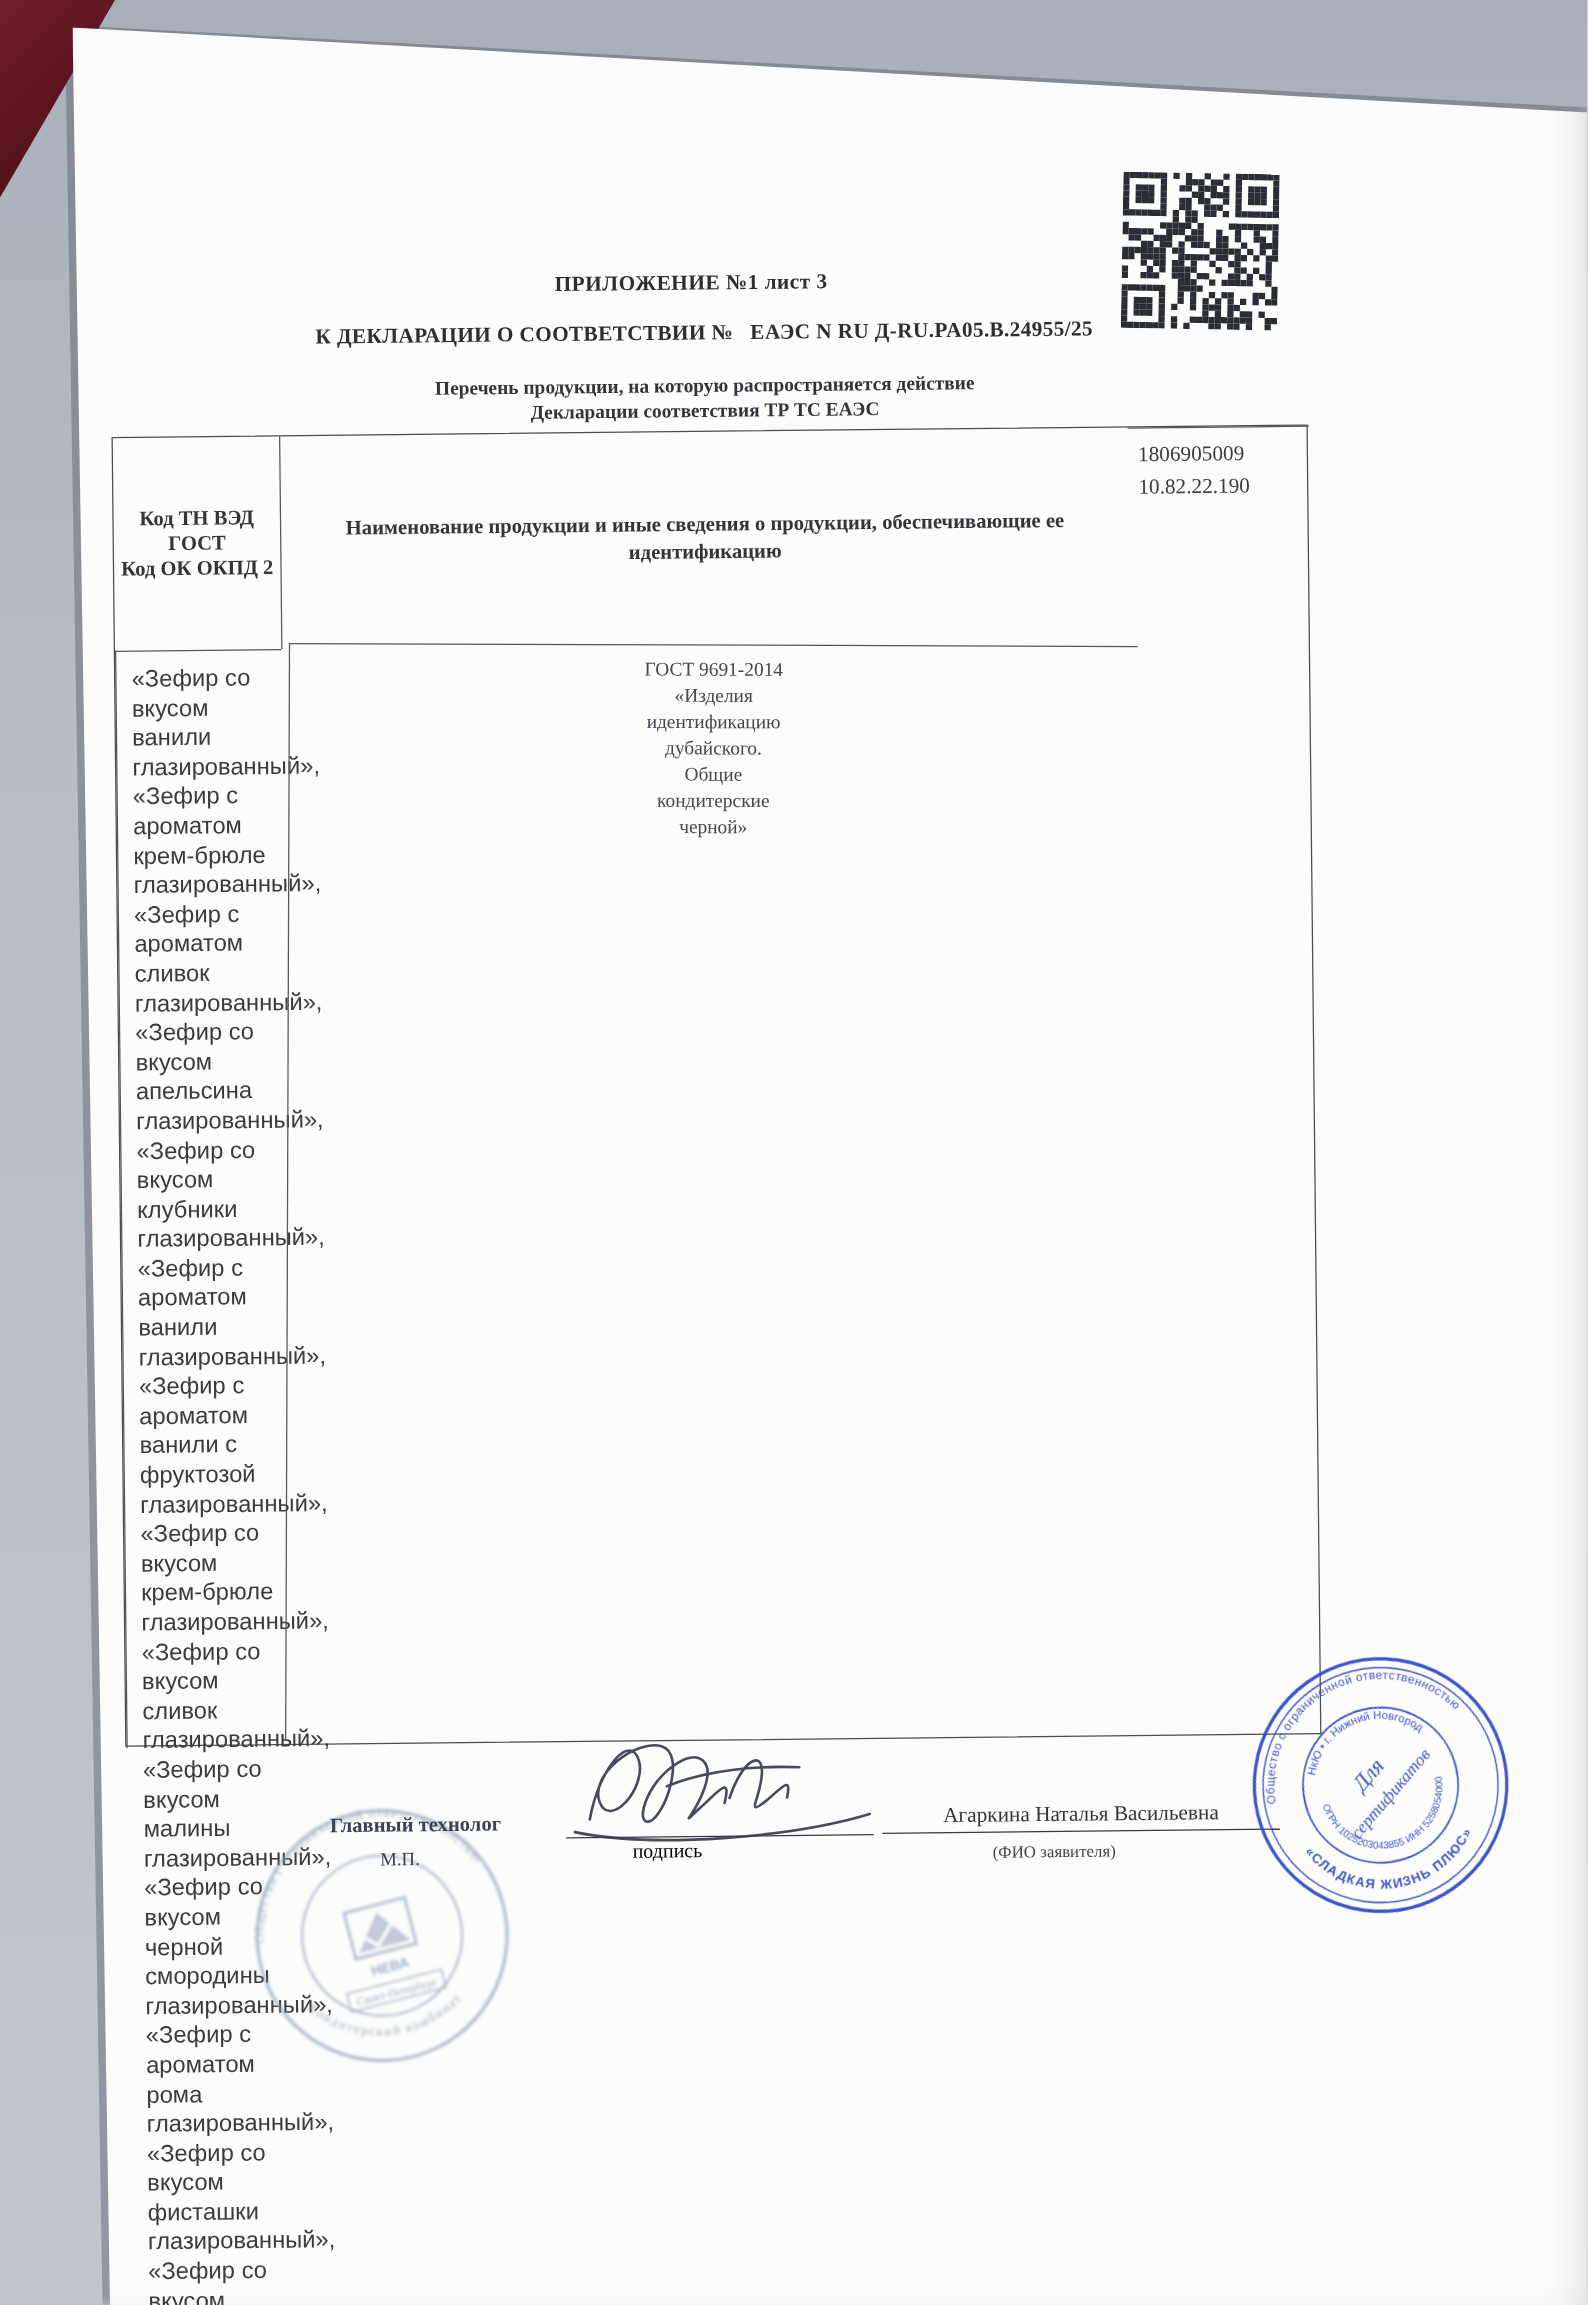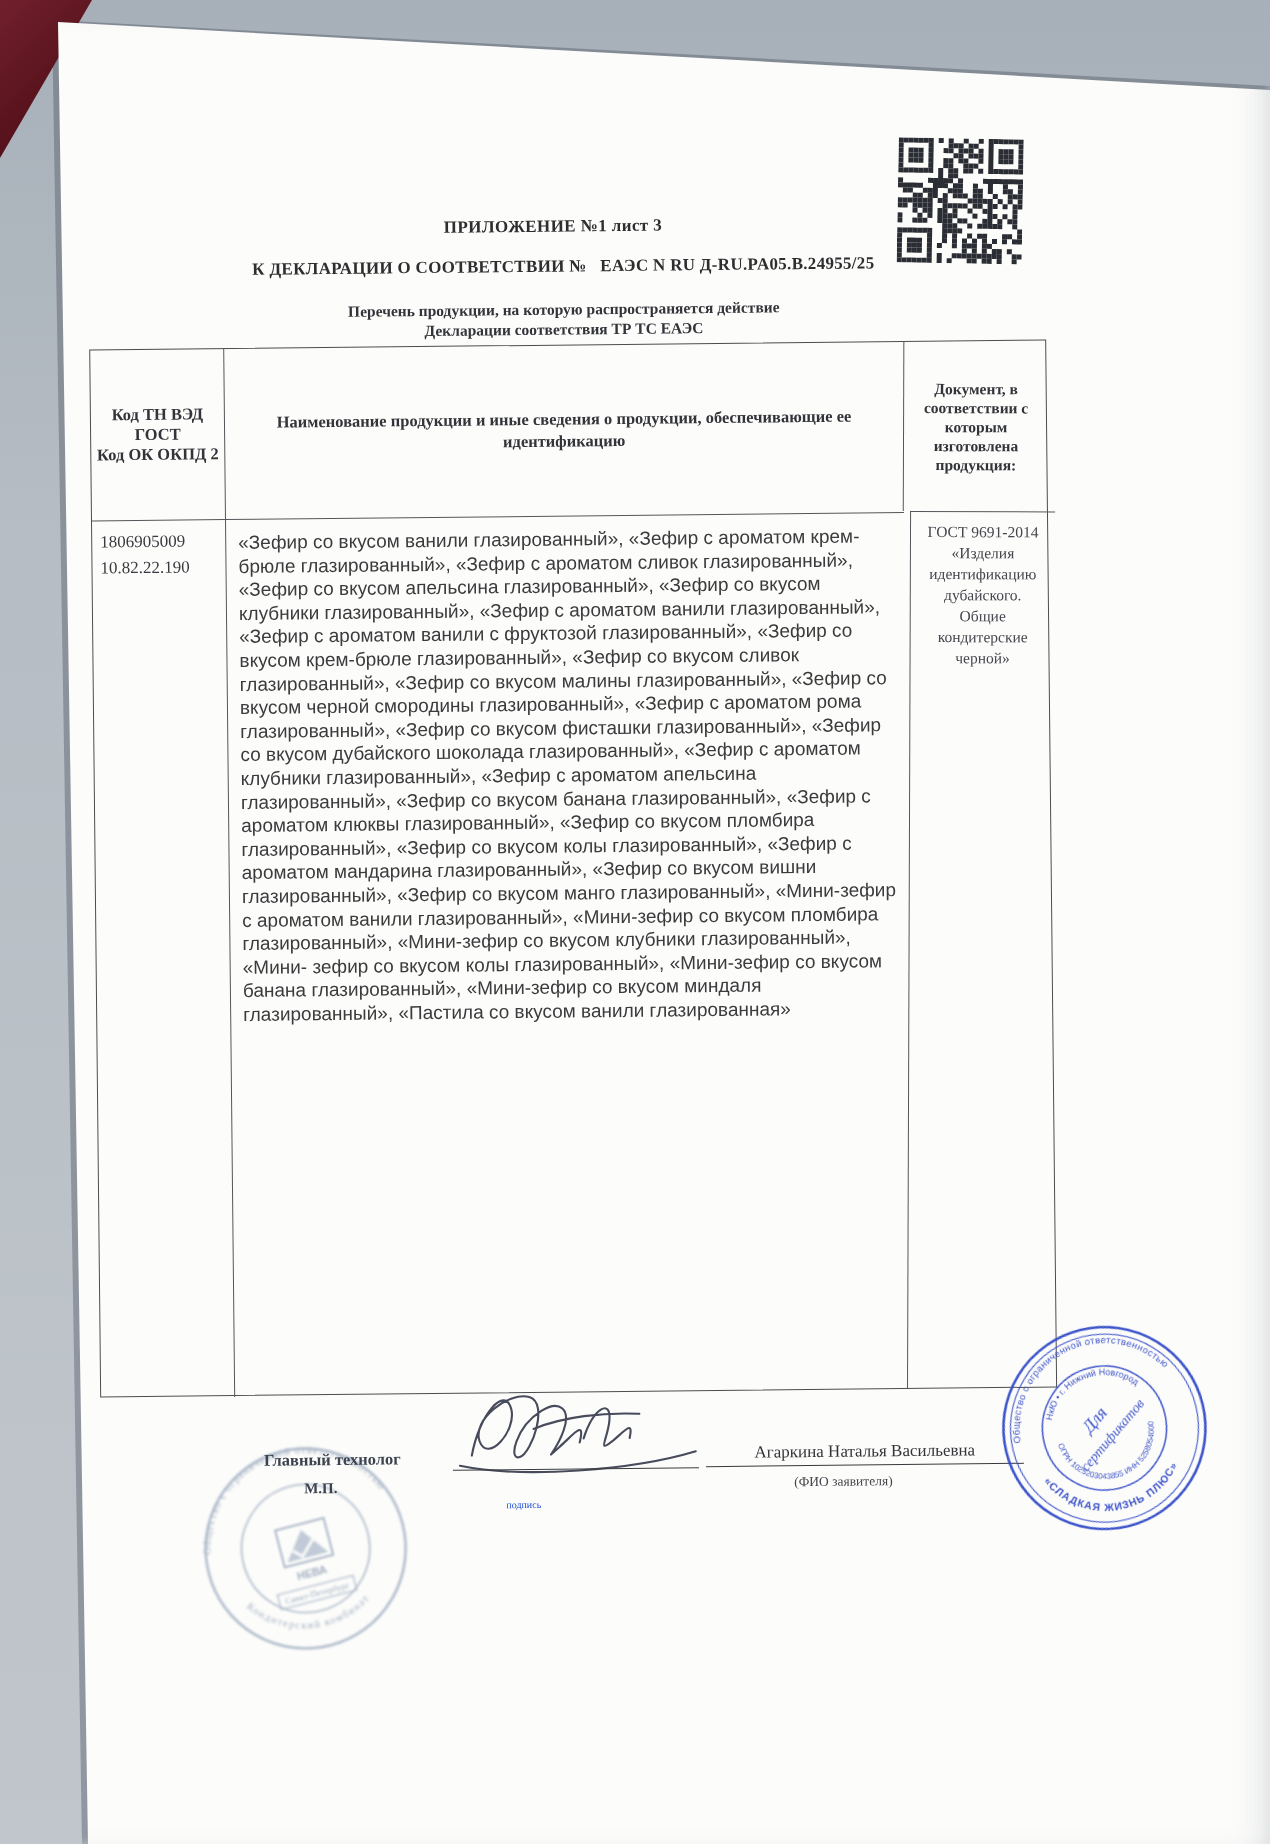--- a/index.html
+++ b/index.html
@@ -65,23 +65,23 @@
   .hcell.name{padding:0 22px;font-size:16.5px;line-height:22px;}
   .codes{padding:8px 4px 0 8px;font-size:17px;line-height:26px;color:#3a3a40;}
   .products{
     padding:11px 10px 0 12px;
     font-family:"Liberation Sans", sans-serif;
     font-size:19px;line-height:23.6px;color:#3b3b3d;
   }
   .doc-body{padding-top:9px;font-size:15.5px;line-height:21px;color:#45464e;text-align:center;transform:rotate(.8deg);}
   
   .role{position:absolute;left:258px;top:1447px;font-size:16.5px;font-weight:600;color:#3c4350;}
-  .mp{position:absolute;left:298px;top:1477px;font-size:15px;font-weight:700;color:#3c4350;}
+  .mp{position:absolute;left:298px;top:1477px;font-size:15px;font-weight:400;color:#3c4350;}
   .sig-line{position:absolute;left:447px;top:1468px;width:246px;border-top:1.6px solid #3a3a3e;}
-  .sig-caption{position:absolute;left:500px;top:1472px;font-size:10px;color:#1d4ed8;margin-top:26px;}
+  .sig-caption{position:absolute;left:500px;top:1472px;font-size:16px;color:#000000;}
   .applicant{position:absolute;left:700px;top:1444px;width:318px;text-align:center;
     font-size:17px;color:#33343a;border-bottom:1.6px solid #3a3a3e;padding-bottom:3px;}
   .applicant-caption{position:absolute;left:788px;top:1476px;font-size:13.5px;color:#44454b;}
   .sig-svg{position:absolute;left:438px;top:1368px;}
   
   .gray-stamp{position:absolute;left:182px;top:1428px;transform:rotate(-14deg);
     opacity:.75;filter:blur(1.1px);}
   .blue-stamp{position:absolute;left:982px;top:1316px;transform:rotate(-13deg);
     opacity:.93;filter:blur(.35px);}
   
@@ -442,27 +442,20 @@
   <div class="tbl">
     <div class="cell first hcell">
       <div class="hl">Код ТН ВЭД</div>
       <div class="hl">ГОСТ</div>
       <div class="hl">Код ОК ОКПД 2</div>
     </div>
     <div class="cell hcell name t-center">
       <div>Наименование продукции и иные сведения о продукции, обеспечивающие ее</div>
       <div>идентификацию</div>
     </div>
-    <div class="cell hcell doc">
-      <div>Документ, в</div>
-      <div>соответствии с</div>
-      <div>которым</div>
-      <div>изготовлена</div>
-      <div>продукция:</div>
-    </div>
 
     <div class="cell first body codes">
       <div>1806905009</div>
       <div>10.82.22.190</div>
     </div>
     <div class="cell body products">«Зефир со вкусом ванили глазированный», «Зефир с ароматом крем-брюле глазированный», «Зефир с ароматом сливок глазированный», «Зефир со вкусом апельсина глазированный», «Зефир со вкусом клубники глазированный», «Зефир с ароматом ванили глазированный», «Зефир с ароматом ванили с фруктозой глазированный», «Зефир со вкусом крем-брюле глазированный», «Зефир со вкусом сливок глазированный», «Зефир со вкусом малины глазированный», «Зефир со вкусом черной смородины глазированный», «Зефир с ароматом рома глазированный», «Зефир со вкусом фисташки глазированный», «Зефир со вкусом дубайского шоколада глазированный», «Зефир с ароматом клубники глазированный», «Зефир с ароматом апельсина глазированный», «Зефир со вкусом банана глазированный», «Зефир с ароматом клюквы глазированный», «Зефир со вкусом пломбира глазированный», «Зефир со вкусом колы глазированный», «Зефир с ароматом мандарина глазированный», «Зефир со вкусом вишни глазированный», «Зефир со вкусом манго глазированный», «Мини-зефир с ароматом ванили глазированный», «Мини-зефир со вкусом пломбира глазированный», «Мини-зефир со вкусом клубники глазированный», «Мини- зефир со вкусом колы глазированный», «Мини-зефир со вкусом банана глазированный», «Мини-зефир со вкусом миндаля глазированный», «Пастила со вкусом ванили глазированная»</div>
     <div class="cell body doc-body">
       <div>ГОСТ 9691-2014</div>
       <div>«Изделия</div>
       <div>идентификацию</div>

